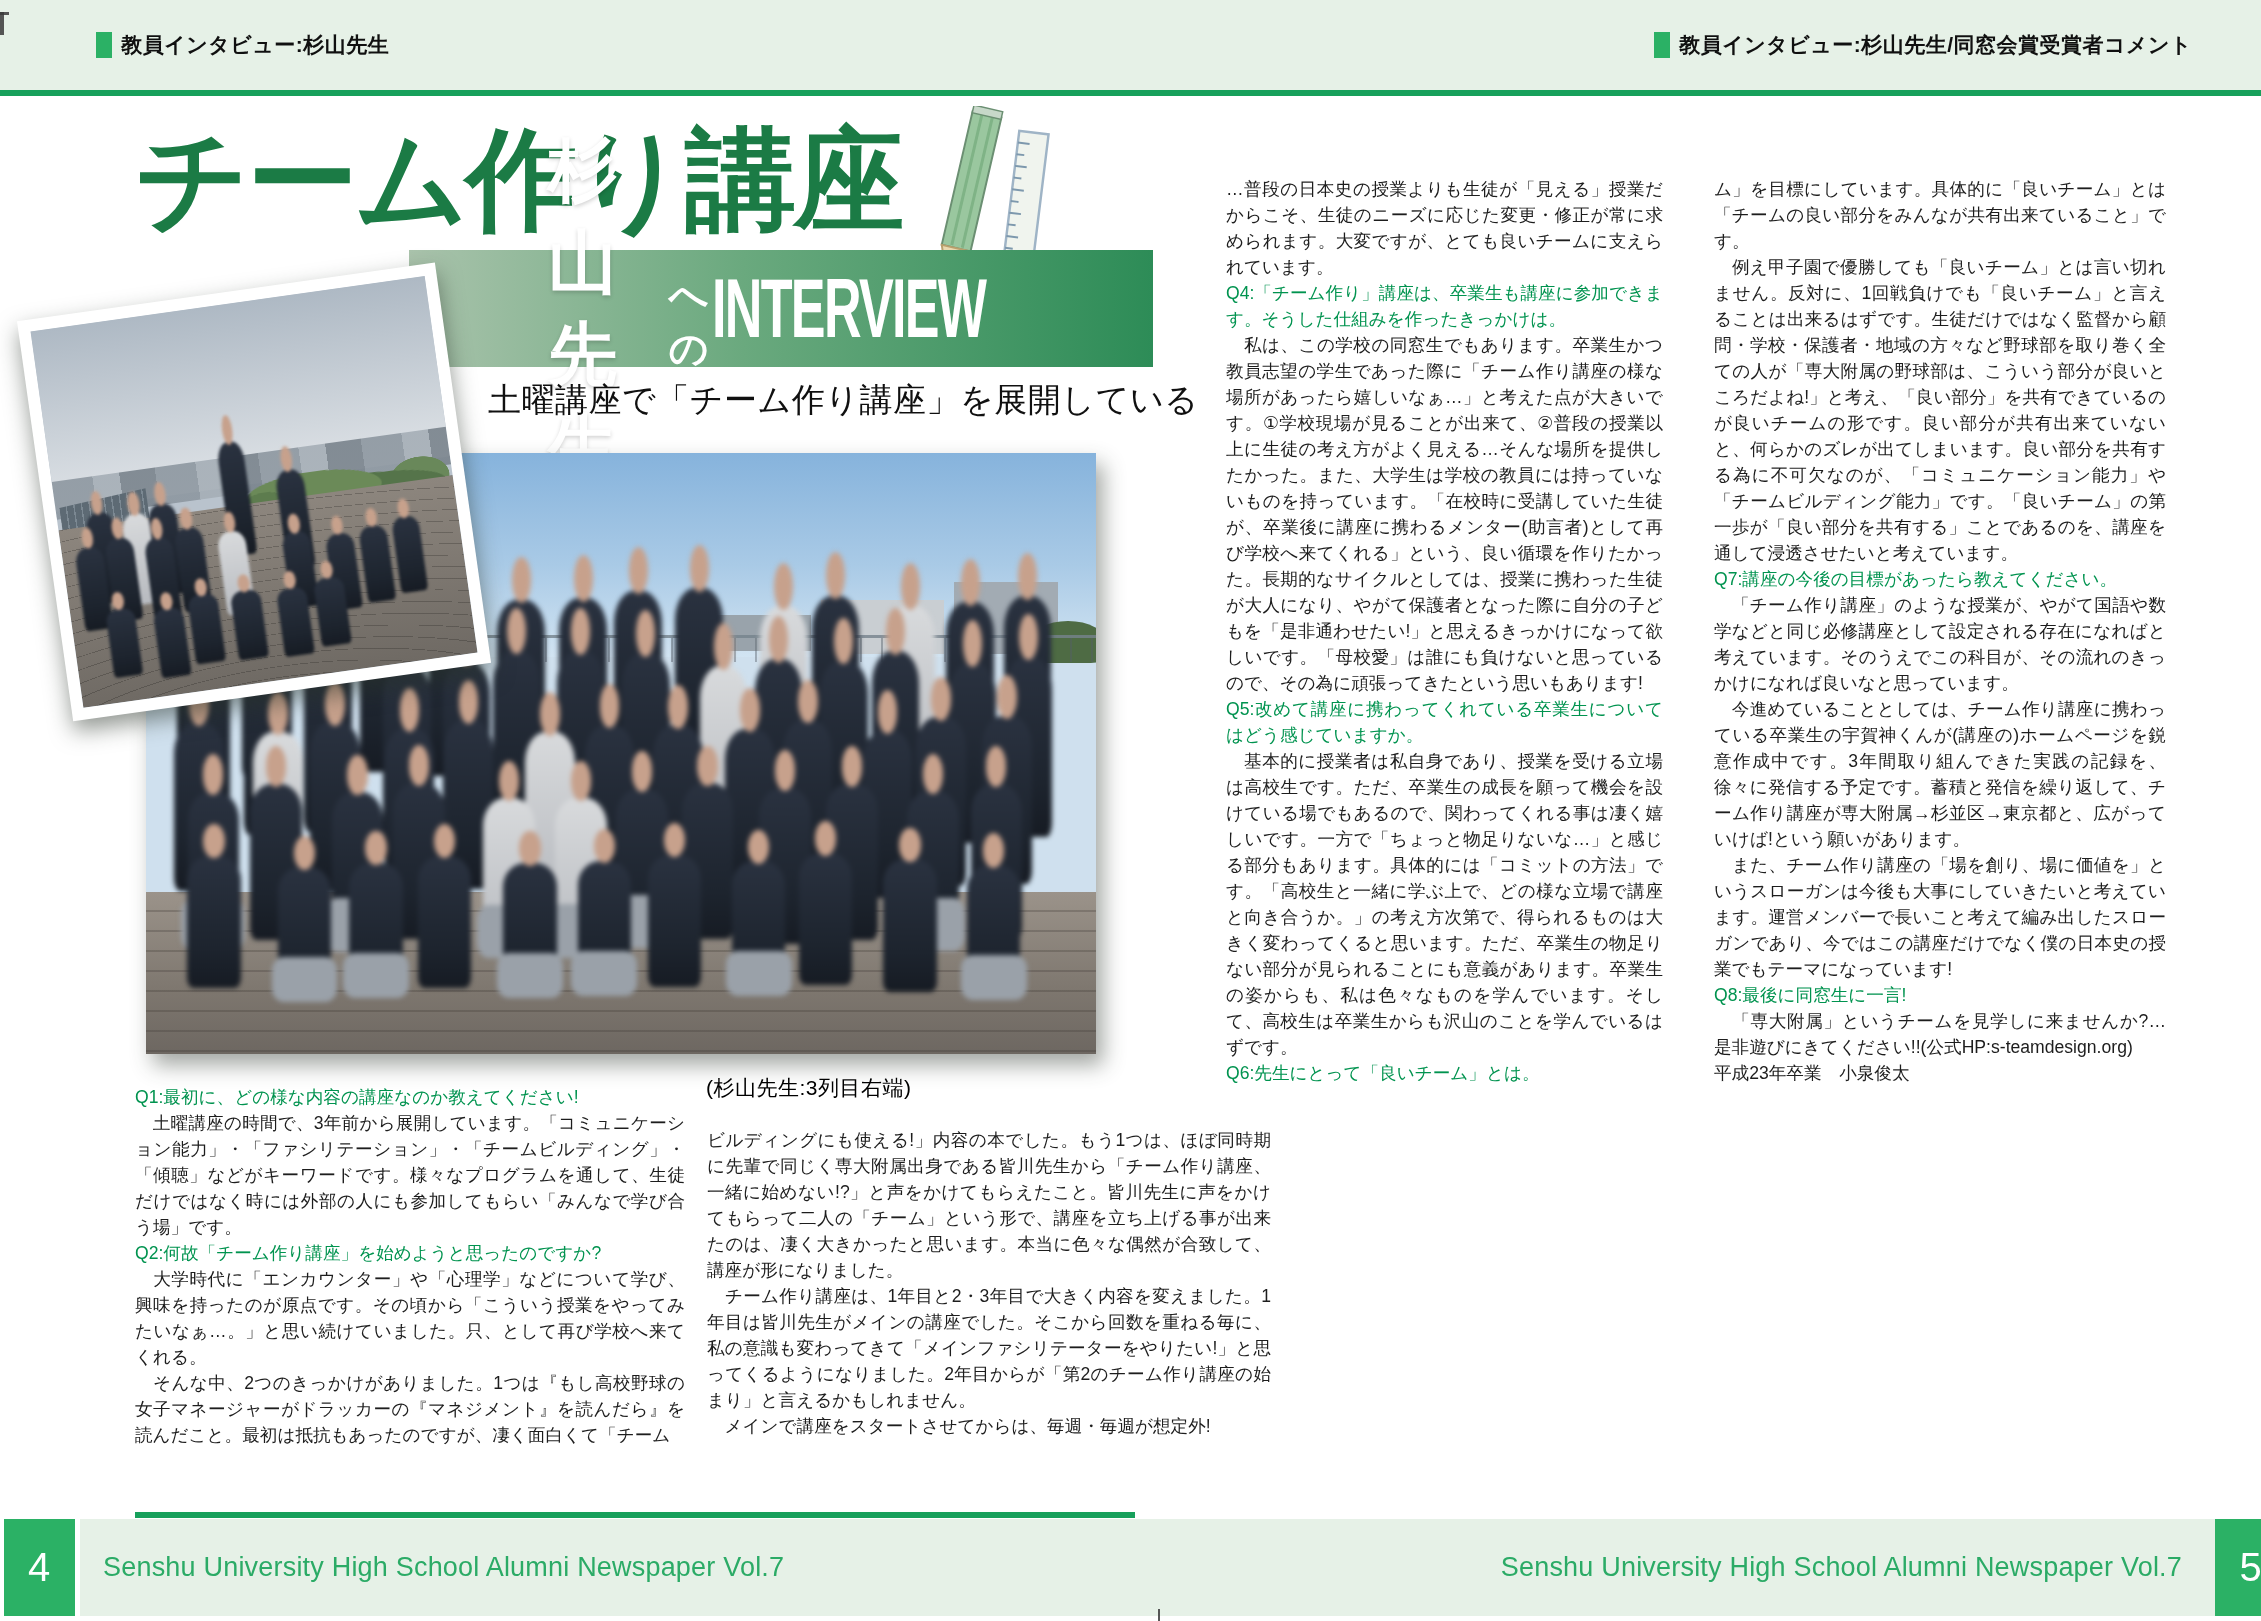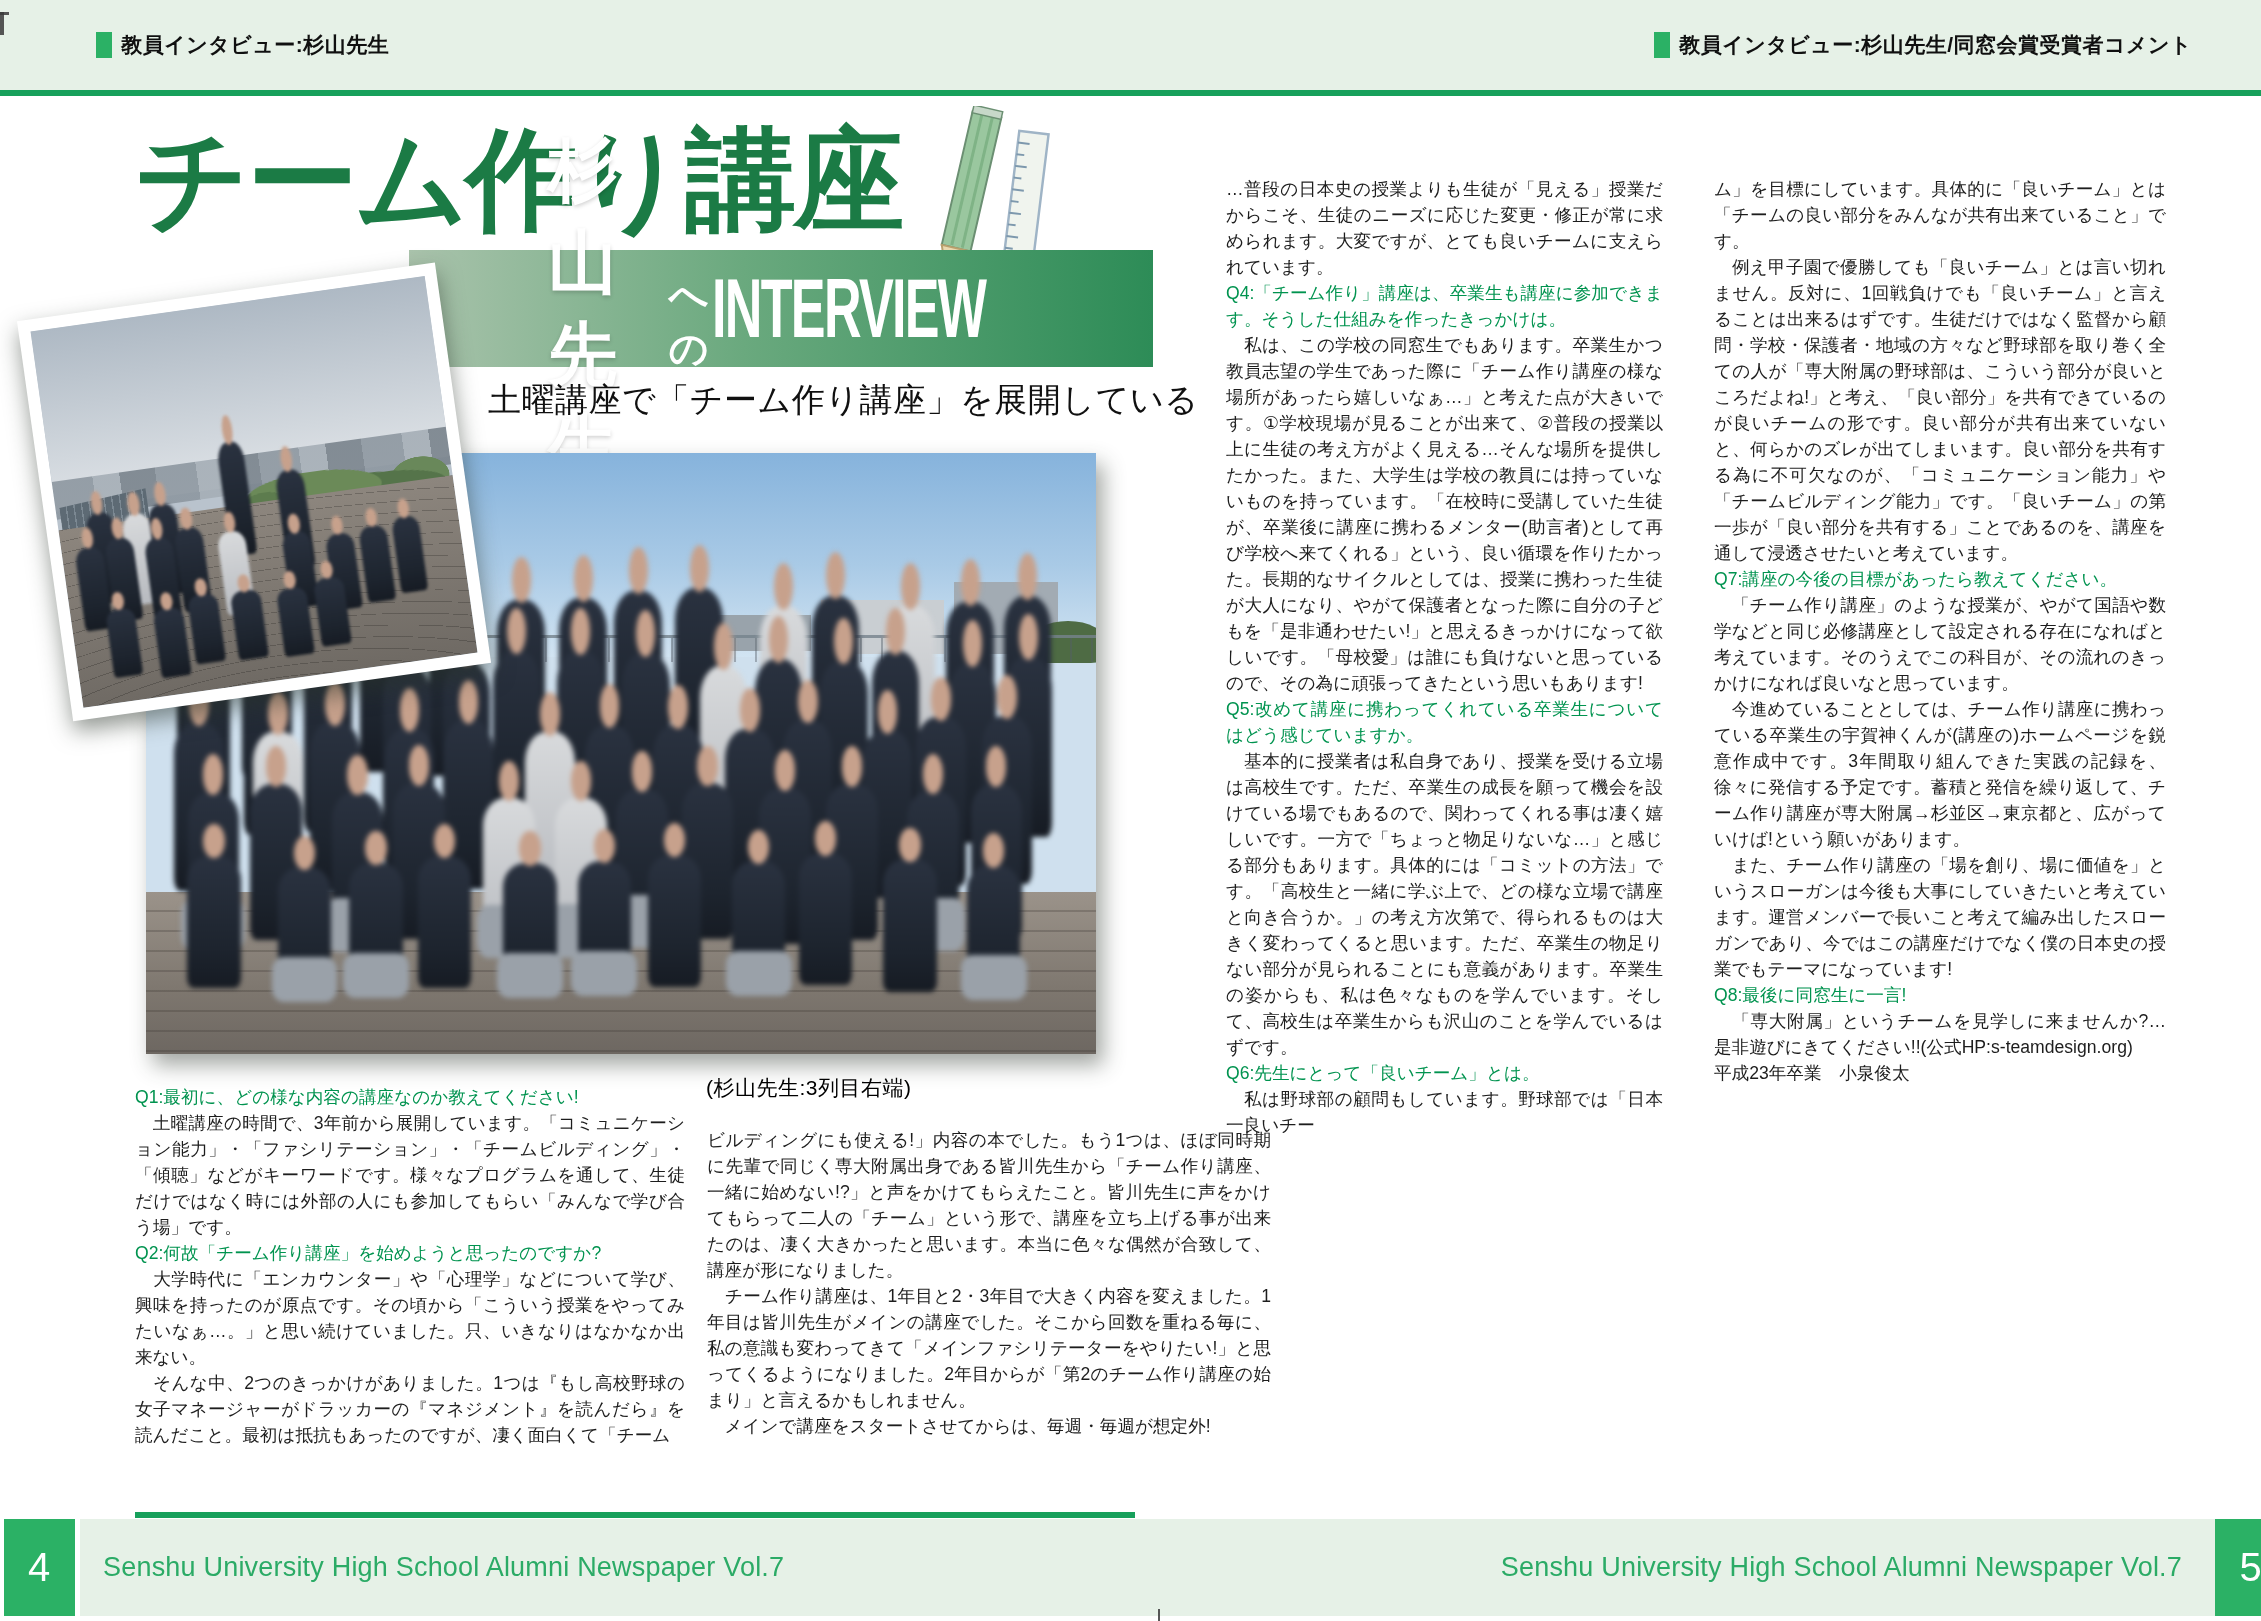--- a/index.html
+++ b/index.html
@@ -278,38 +278,37 @@
         <i class="pp sk" style="left: 86.4332%; top: 68.5783%; width: 5.6%; height: 22%; z-index: 5;"></i>
       </div>
   </div>
 
   <div class="photo-caption">(杉山先生:3列目右端)</div>
 
   <div class="col p4c1">
     <p class="qh">Q1:最初に、どの様な内容の講座なのか教えてください!</p>
     <p>　土曜講座の時間で、3年前から展開しています。「コミュニケーション能力」・「ファシリテーション」・「チームビルディング」・「傾聴」などがキーワードです。様々なプログラムを通して、生徒だけではなく時には外部の人にも参加してもらい「みんなで学び合う場」です。</p>
     <p class="qh">Q2:何故「チーム作り講座」を始めようと思ったのですか?</p>
-    <p>　大学時代に「エンカウンター」や「心理学」などについて学び、興味を持ったのが原点です。その頃から「こういう授業をやってみたいなぁ…。」と思い続けていました。只、いきなりはなかなか出来ない。</p>
+    <p>　大学時代に「エンカウンター」や「心理学」などについて学び、興味を持ったのが原点です。その頃から「こういう授業をやってみたいなぁ…。」と思い続けていました。只、として再び学校へ来てくれる。</p>
     <p>　そんな中、2つのきっかけがありました。1つは『もし高校野球の女子マネージャーがドラッカーの『マネジメント』を読んだら』を読んだこと。最初は抵抗もあったのですが、凄く面白くて「チーム</p>
   </div>
 
   <div class="col p4c2">
     <p>ビルディングにも使える!」内容の本でした。もう1つは、ほぼ同時期に先輩で同じく専大附属出身である皆川先生から「チーム作り講座、一緒に始めない!?」と声をかけてもらえたこと。皆川先生に声をかけてもらって二人の「チーム」という形で、講座を立ち上げる事が出来たのは、凄く大きかったと思います。本当に色々な偶然が合致して、講座が形になりました。</p>
     <p>　チーム作り講座は、1年目と2・3年目で大きく内容を変えました。1年目は皆川先生がメインの講座でした。そこから回数を重ねる毎に、私の意識も変わってきて「メインファシリテーターをやりたい!」と思ってくるようになりました。2年目からが「第2のチーム作り講座の始まり」と言えるかもしれません。</p>
     <p>　メインで講座をスタートさせてからは、毎週・毎週が想定外!</p>
   </div>
 
   <div class="col p5c1">
     <p>…普段の日本史の授業よりも生徒が「見える」授業だからこそ、生徒のニーズに応じた変更・修正が常に求められます。大変ですが、とても良いチームに支えられています。</p>
     <p class="qh">Q4:「チーム作り」講座は、卒業生も講座に参加できます。そうした仕組みを作ったきっかけは。</p>
     <p>　私は、この学校の同窓生でもあります。卒業生かつ教員志望の学生であった際に「チーム作り講座の様な場所があったら嬉しいなぁ…」と考えた点が大きいです。①学校現場が見ることが出来て、②普段の授業以上に生徒の考え方がよく見える…そんな場所を提供したかった。また、大学生は学校の教員には持っていないものを持っています。「在校時に受講していた生徒が、卒業後に講座に携わるメンター(助言者)として再び学校へ来てくれる」という、良い循環を作りたかった。長期的なサイクルとしては、授業に携わった生徒が大人になり、やがて保護者となった際に自分の子どもを「是非通わせたい!」と思えるきっかけになって欲しいです。「母校愛」は誰にも負けないと思っているので、その為に頑張ってきたという思いもあります!</p>
     <p class="qh">Q5:改めて講座に携わってくれている卒業生についてはどう感じていますか。</p>
     <p>　基本的に授業者は私自身であり、授業を受ける立場は高校生です。ただ、卒業生の成長を願って機会を設けている場でもあるので、関わってくれる事は凄く嬉しいです。一方で「ちょっと物足りないな…」と感じる部分もあります。具体的には「コミットの方法」です。「高校生と一緒に学ぶ上で、どの様な立場で講座と向き合うか。」の考え方次第で、得られるものは大きく変わってくると思います。ただ、卒業生の物足りない部分が見られることにも意義があります。卒業生の姿からも、私は色々なものを学んでいます。そして、高校生は卒業生からも沢山のことを学んでいるはずです。</p>
     <p class="qh">Q6:先生にとって「良いチーム」とは。</p>
-    <p>　私は野球部の顧問もしています。野球部では「日本一良いチー</p>
   </div>
 
   <div class="col p5c2">
     <p>ム」を目標にしています。具体的に「良いチーム」とは「チームの良い部分をみんなが共有出来ていること」です。</p>
     <p>　例え甲子園で優勝しても「良いチーム」とは言い切れません。反対に、1回戦負けでも「良いチーム」と言えることは出来るはずです。生徒だけではなく監督から顧問・学校・保護者・地域の方々など野球部を取り巻く全ての人が「専大附属の野球部は、こういう部分が良いところだよね!」と考え、「良い部分」を共有できているのが良いチームの形です。良い部分が共有出来ていないと、何らかのズレが出てしまいます。良い部分を共有する為に不可欠なのが、「コミュニケーション能力」や「チームビルディング能力」です。「良いチーム」の第一歩が「良い部分を共有する」ことであるのを、講座を通して浸透させたいと考えています。</p>
     <p class="qh">Q7:講座の今後の目標があったら教えてください。</p>
     <p>　「チーム作り講座」のような授業が、やがて国語や数学などと同じ必修講座として設定される存在になればと考えています。そのうえでこの科目が、その流れのきっかけになれば良いなと思っています。</p>
     <p>　今進めていることとしては、チーム作り講座に携わっている卒業生の宇賀神くんが(講座の)ホームページを鋭意作成中です。3年間取り組んできた実践の記録を、徐々に発信する予定です。蓄積と発信を繰り返して、チーム作り講座が専大附属→杉並区→東京都と、広がっていけば!という願いがあります。</p>
     <p>　また、チーム作り講座の「場を創り、場に価値を」というスローガンは今後も大事にしていきたいと考えています。運営メンバーで長いこと考えて編み出したスローガンであり、今ではこの講座だけでなく僕の日本史の授業でもテーマになっています!</p>
     <p class="qh">Q8:最後に同窓生に一言!</p>

